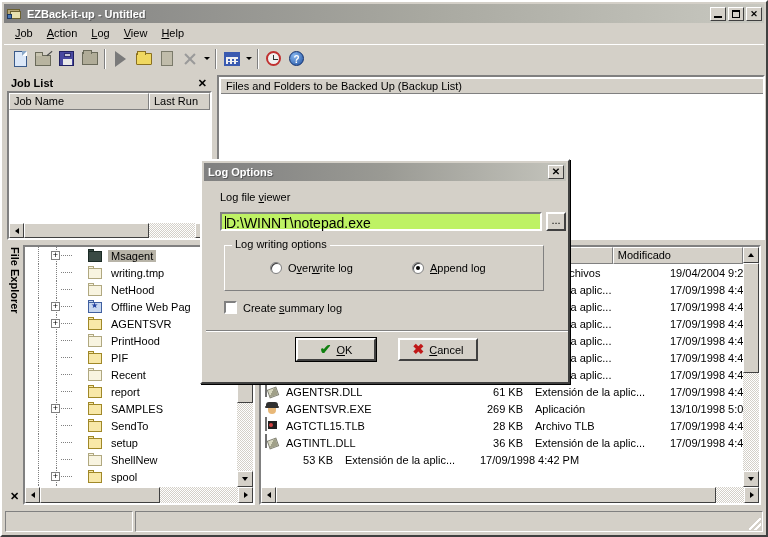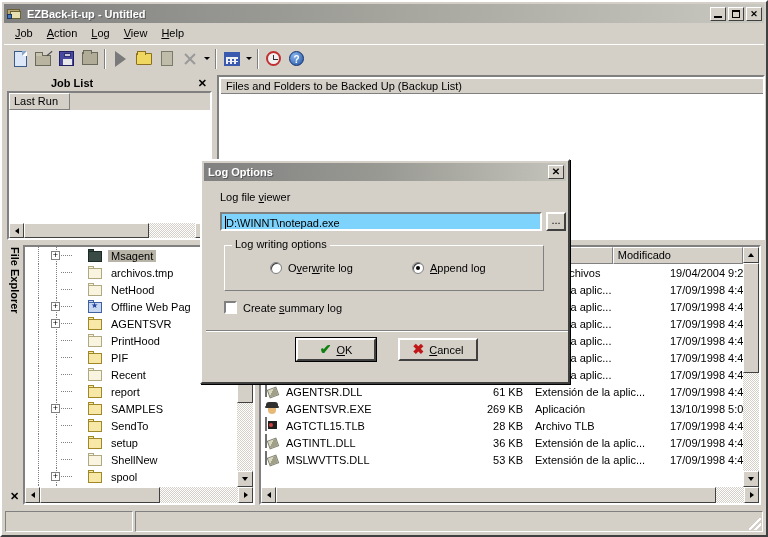--- a/index.html
+++ b/index.html
@@ -138,21 +138,20 @@
   .ic-clock .h1 { position:absolute; left:5px; top:2px; width:1px; height:5px; background:#303030; }
   .ic-clock .h2 { position:absolute; left:5px; top:6px; width:5px; height:1px; background:#303030; }
   .ic-help { width: 15px; height: 15px; border-radius: 50%; background: radial-gradient(circle at 35% 30%, #88b8f0, #2050a0); color:#fff; font-weight:bold; font-size:10px; text-align:center; line-height:15px; border:1px solid #103070;}
 
   
   .panel-caption {
     height: 16px; background: #d4d0c8;
     display: flex; align-items: center; justify-content: space-between;
     font-weight: bold; font-size: 11px; padding: 0 2px 0 4px;
     color: #000;
-    margin-left: 40px;
   }
   .panel-close { font-weight: bold; font-size: 11px; cursor: default; padding: 0 3px; }
 
   .joblist-panel {
     position: absolute; left: 5px; top: 73px;
     width: 205px; height: 165px;
   }
   .sunken {
     border: 2px solid;
     border-top-color: #808080; border-left-color: #808080;
@@ -352,24 +351,24 @@
   .dlg-x {
     width:16px; height:14px; background:#d4d0c8;
     border:1px solid; border-top-color:#ffffff; border-left-color:#ffffff;
     border-right-color:#404040; border-bottom-color:#404040;
     font-size:10px; font-weight:bold; line-height:12px; text-align:center; color:#000;
   }
   .dlg-body { position:absolute; left:2px; top:22px; width:362px; height:172px; }
   .dlg-label { position:absolute; font-size:11px; color:#000; white-space:nowrap;}
   .dlg-edit {
     position:absolute; left:16px; top:29px; width: 322px; height: 19px;
-    background:#7dd3fc;
+    background:#bef264;
     border:2px solid; border-top-color:#808080; border-left-color:#808080;
     border-right-color:#ffffff; border-bottom-color:#ffffff;
-    font-size:11px; padding: 2px 0 0 3px; color:#000;
+    font-size:14px; padding: 2px 0 0 3px; color:#000;
     display:flex; align-items:center;
   }
   .dlg-caret { width:1px; height:13px; background:#000; margin-right:0px; }
   .dlg-browse {
     position:absolute; left: 342px; top: 29px; width: 20px; height: 19px;
     background:#d4d0c8;
     border:2px solid; border-top-color:#ffffff; border-left-color:#ffffff;
     border-right-color:#404040; border-bottom-color:#404040;
     font-size:11px; text-align:center; line-height:13px; color:#000;
   }
@@ -517,20 +516,21 @@
       </div>
   </div>
 
   <div class="joblist-panel">
     <div class="panel-caption">
       <span>Job List</span>
       <span class="panel-close">✕</span>
     </div>
     <div class="joblist-body sunken">
       <div class="lv-header">
+        <div class="lv-col" style="width:140px">Job Name</div>
         <div class="lv-col" style="width:61px">Last Run</div>
       </div>
       <div class="joblist-hscroll">
         <div class="sb-btn">
             <i class="ar ar-l"></i>
           </div>
         <div class="sb-track">
           <div class="sb-thumb" style="width:125px;height:100%"></div>
         </div>
         <div class="sb-btn">
@@ -568,21 +568,21 @@
           <div class="tree-row">
             <div class="tree-indent">
               <span class="dl" style="left: 13px;"></span>
               <span class="dl" style="left: 31px;"></span>
               <span class="tree-dots"></span>
             </div>
             <span class="tree-ico pale">
               <span class="tab"></span>
               <span class="fold"></span>
             </span>
-            <span class="tree-label">archivos.tmp</span>
+            <span class="tree-label">writing.tmp</span>
           </div>
           <div class="tree-row">
             <div class="tree-indent">
               <span class="dl" style="left: 13px;"></span>
               <span class="dl" style="left: 31px;"></span>
               <span class="tree-dots"></span>
             </div>
             <span class="tree-ico pale">
               <span class="tab"></span>
               <span class="fold"></span>
@@ -854,24 +854,20 @@
             <div class="fl-row">
               <div class="fl-c-name">
                 <span class="fl-ico"><span class="ico-dll"></span></span>
                 <span>AGTINTL.DLL</span>
               </div>
               <div class="fl-c-size">36 KB</div>
               <div class="fl-c-type">Extensión de la aplic...</div>
               <div class="fl-c-mod">17/09/1998 4:42 PM</div>
             </div>
             <div class="fl-row">
-              <div class="fl-c-name">
-                <span class="fl-ico"><span class="ico-dll"></span></span>
-                <span>MSLWVTTS.DLL</span>
-              </div>
               <div class="fl-c-size">53 KB</div>
               <div class="fl-c-type">Extensión de la aplic...</div>
               <div class="fl-c-mod">17/09/1998 4:42 PM</div>
             </div>
           </div>
       </div>
       <div class="fl-vscroll">
         <div class="sb-btn" style="height:16px;width:100%">
             <i class="ar ar-u"></i>
           </div>

